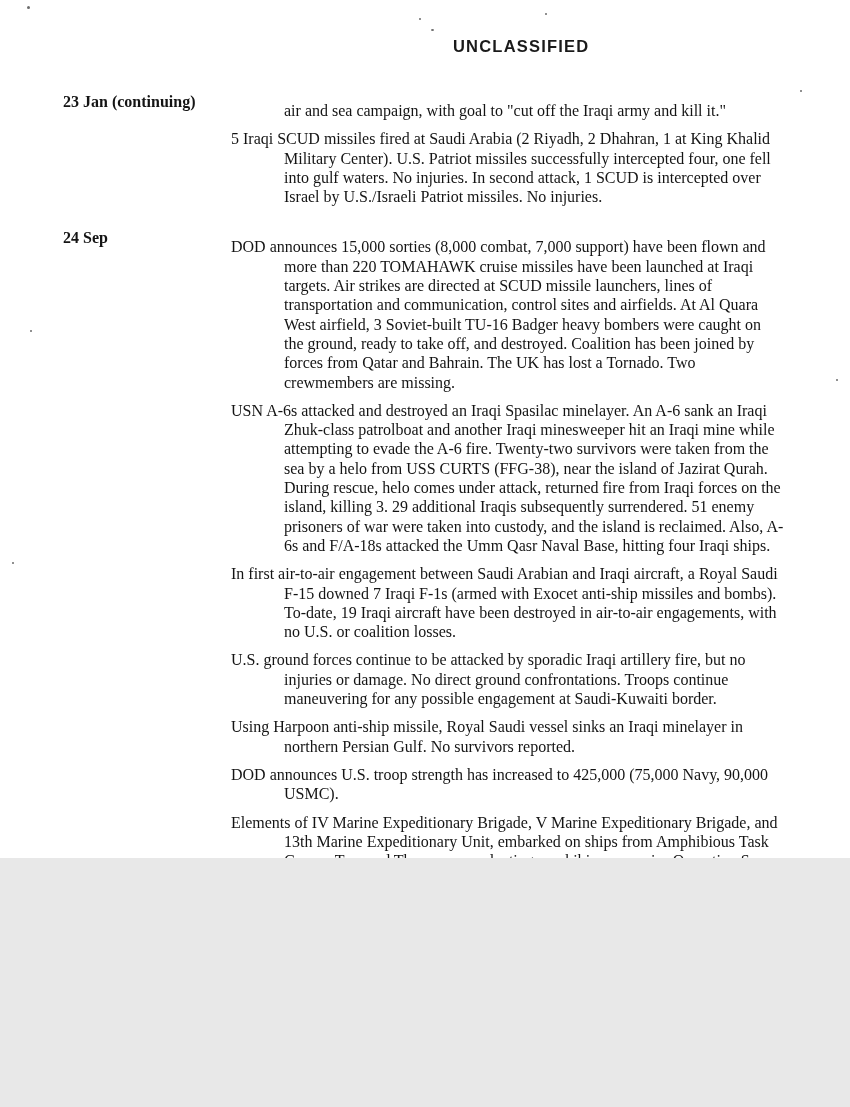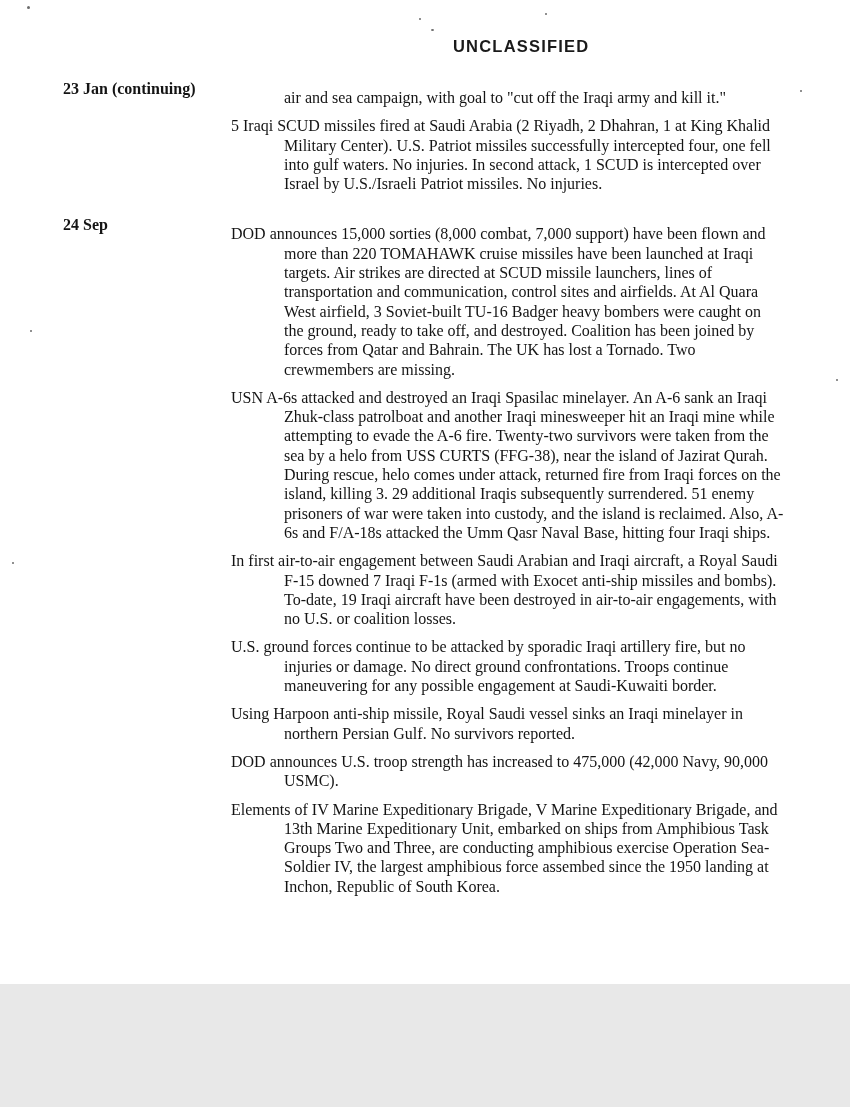--- a/index.html
+++ b/index.html
@@ -1,19 +1,19 @@
 <!DOCTYPE html>
 <html><head>
 <meta charset="utf-8">
 <style>
   html, body { margin: 0; padding: 0; background: #e8e8e8; }
   .page {
     position: relative;
     width: 850px;
-    height: 984px;
+    height: 858px;
     margin: 0 auto;
     background: #ffffff;
     font-family: "Liberation Serif", serif;
     color: #141414;
     overflow: hidden;
   }
   .classification-header {
     position: absolute;
     top: 37px;
     left: 453px;
@@ -28,21 +28,21 @@
     top: 1086px;
     left: 484px;
     font-family: "Liberation Sans", sans-serif;
     font-weight: bold;
     font-size: 17.5px;
     letter-spacing: 1.2px;
     color: #1a1a1a;
   }
   .chronology {
     position: absolute;
-    top: 79px;
+    top: 92px;
     left: 63px;
     width: 730px;
     font-size: 16px;
     line-height: 19.3px;
   }
   .section {
     display: flex;
     align-items: flex-start;
     margin-bottom: 13px;
   }
@@ -98,21 +98,21 @@
         </div>
       </div>
       <div class="section">
         <div class="date-cell">24 Sep</div>
         <div class="entries-cell">
           <p class="entry">DOD announces 15,000 sorties (8,000 combat, 7,000 support) have been flown and more than 220 TOMAHAWK cruise missiles have been launched at Iraqi targets. Air strikes are directed at SCUD missile launchers, lines of transportation and communication, control sites and airfields. At Al Quara West airfield, 3 Soviet-built TU-16 Badger heavy bombers were caught on the ground, ready to take off, and destroyed. Coalition has been joined by forces from Qatar and Bahrain. The UK has lost a Tornado. Two crewmembers are missing.</p>
           <p class="entry">USN A-6s attacked and destroyed an Iraqi Spasilac minelayer. An A-6 sank an Iraqi Zhuk-class patrolboat and another Iraqi minesweeper hit an Iraqi mine while attempting to evade the A-6 fire. Twenty-two survivors were taken from the sea by a helo from USS CURTS (FFG-38), near the island of Jazirat Qurah. During rescue, helo comes under attack, returned fire from Iraqi forces on the island, killing 3. 29 additional Iraqis subsequently surrendered. 51 enemy prisoners of war were taken into custody, and the island is reclaimed. Also, A-6s and F/A-18s attacked the Umm Qasr Naval Base, hitting four Iraqi ships.</p>
           <p class="entry">In first air-to-air engagement between Saudi Arabian and Iraqi aircraft, a Royal Saudi F-15 downed 7 Iraqi F-1s (armed with Exocet anti-ship missiles and bombs). To-date, 19 Iraqi aircraft have been destroyed in air-to-air engagements, with no U.S. or coalition losses.</p>
           <p class="entry">U.S. ground forces continue to be attacked by sporadic Iraqi artillery fire, but no injuries or damage. No direct ground confrontations. Troops continue maneuvering for any possible engagement at Saudi-Kuwaiti border.</p>
           <p class="entry">Using Harpoon anti-ship missile, Royal Saudi vessel sinks an Iraqi minelayer in northern Persian Gulf. No survivors reported.</p>
-          <p class="entry">DOD announces U.S. troop strength has increased to 475,000 (42,000 Navy, 90,000 USMC).</p>
+          <p class="entry">DOD announces U.S. troop strength has increased to 425,000 (75,000 Navy, 90,000 USMC).</p>
           <p class="entry">Elements of IV Marine Expeditionary Brigade, V Marine Expeditionary Brigade, and 13th Marine Expeditionary Unit, embarked on ships from Amphibious Task Groups Two and Three, are conducting amphibious exercise Operation Sea-Soldier IV, the largest amphibious force assembed since the 1950 landing at Inchon, Republic of South Korea.</p>
         </div>
       </div>
     </div>
 
   <div class="classification-footer">UNCLASSIFIED</div>
 
   <div class="speck s1"></div>
   <div class="speck s2"></div>
   <div class="speck s3"></div>

